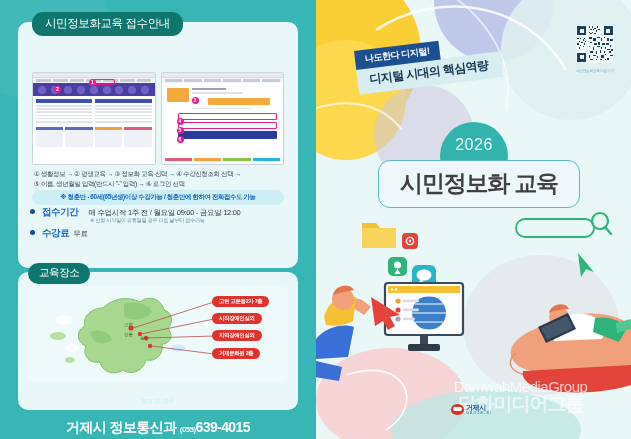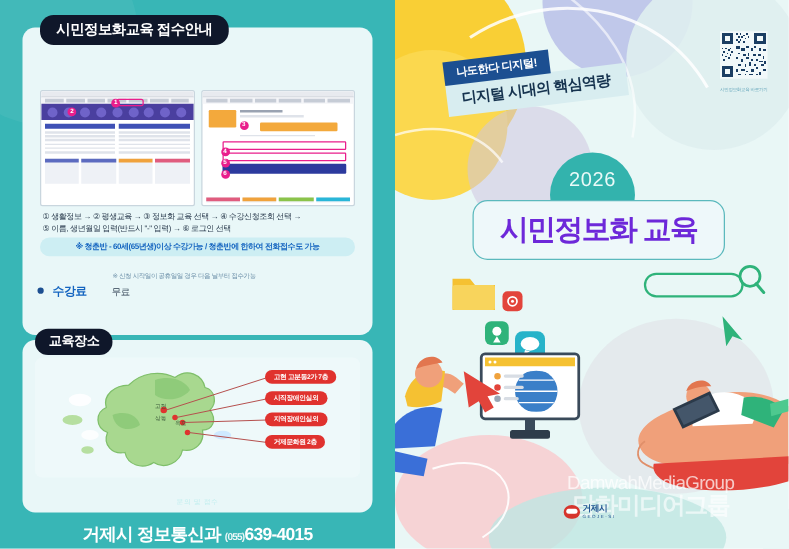--- a/index.html
+++ b/index.html
@@ -14,22 +14,22 @@
   .left-panel {
     position: absolute; left: 0; top: 0; width: 316px; height: 439px;
     background: #38b6b6; overflow: hidden;
   }
   .left-card {
     position: absolute; left: 18px; top: 22px; width: 280px; height: 246px;
     background: #e9f7f8; border-radius: 10px;
   }
   .pill-title {
     position: absolute; left: 14px; top: -10px;
-    background: #0f172a; color: #ffffff;
-    font-size: 11.5px; font-weight: bold; letter-spacing: -0.4px;
+    background: #0f766e; color: #ffffff;
+    font-size: 11.5px; font-weight: normal; letter-spacing: -0.4px;
     padding: 4px 13px 5px 13px; border-radius: 11px;
     white-space: nowrap;
   }
   .bullet-row { position: absolute; display: flex; align-items: baseline; gap: 4px; white-space: nowrap; }
   .dot {
     display:inline-block; width:5px; height:5px; border-radius:50%;
     background:#1c4f91; margin-right:3px; position:relative; top:-1px;
   }
   .lbl-blue { color:#1565c0; font-weight:bold; font-size:9.5px; letter-spacing:-0.4px; }
   .lbl-txt { color:#2a3b4d; font-size:7.5px; letter-spacing:-0.3px; }
@@ -112,21 +112,21 @@
     position:absolute; left:124px; top:122px; width:68px; height:68px;
     border-radius:50%; background:#33b3ad;
     color:#eafaf8; font-size:16px; font-weight:normal;
     display:flex; align-items:flex-start; justify-content:center; padding-top:14px;
     letter-spacing:0.5px;
   }
   .main-title {
     position:absolute; left:62px; top:160px; width:202px;
     background:#eef8fa; border:1.5px solid #5bb9bd; border-radius:12px;
     text-align:center; padding:7px 0 8px;
-    color:#6d28d9; font-size:23px; font-weight:bold; letter-spacing:-1.2px;
+    color:#404040; font-size:23px; font-weight:bold; letter-spacing:-1.2px;
     white-space:nowrap;
   }
   .qr-box { position:absolute; left:576px; top:25px; width:40px; text-align:center; }
   .qr-img { width:38px; height:38px; }
   .qr-cap { font-size:3.6px; color:#6aa9bd; line-height:1.3; margin-top:2px; letter-spacing:-0.2px; }
 
   .watermark { position:absolute; left:403px; top:378px; width:215px; text-align:center; pointer-events:none; }
   .wm-en { font-size:15px; color:rgba(255,255,255,.72); letter-spacing:-0.5px; font-weight:500; }
   .wm-kr { font-size:19px; color:rgba(255,255,255,.62); letter-spacing:-1px; font-weight:bold; margin-top:-4px; }
   .city-logo { position:absolute; left:451px; top:404px; display:flex; align-items:center; gap:2px; }
@@ -240,26 +240,31 @@
         </div>
       </div>
 
       <div class="steps">
         <div class="step-line">① 생활정보 → ② 평생교육 → ③ 정보화 교육 선택 → ④ 수강신청조회 선택 →</div>
         <div class="step-line">⑤ 이름, 생년월일 입력(반드시 "-" 입력) → ⑥ 로그인 선택</div>
       </div>
 
       <div class="note-bar">※ 청춘반 - 60세(65년생)이상 수강가능 / 청춘반에 한하여 전화접수도 가능</div>
 
+      <div class="bullet-row" style="left:12px; top:184px;">
+        <span class="dot"></span>
+        <span class="lbl-blue">접수기간</span>
+        <span class="lbl-txt" style="margin-left:6px;">매 수업시작 1주 전 / 월요일 09:00 - 금요일 12:00</span>
+      </div>
       <div class="sub-note" style="position:absolute; left:72px; top:195px;">※ 신청 시작일이 공휴일일 경우 다음 날부터 접수가능</div>
 
       <div class="bullet-row" style="left:12px; top:205px;">
         <span class="dot"></span>
         <span class="lbl-blue">수강료</span>
-        <span class="lbl-txt" style="margin-left:16px;">무료</span>
+        <span class="lbl-txt" style="">무료</span>
       </div>
 
     </div>
 
     <div class="map-card">
       <div class="pill-title" style="left:10px; top:-9px; font-size:10.5px; padding:3px 11px 4px;">교육장소</div>
 
       <div class="map-area">
         <svg viewBox="0 0 260 96" width="260" height="96">
           <rect width="260" height="96" fill="#eef9fa"></rect>

